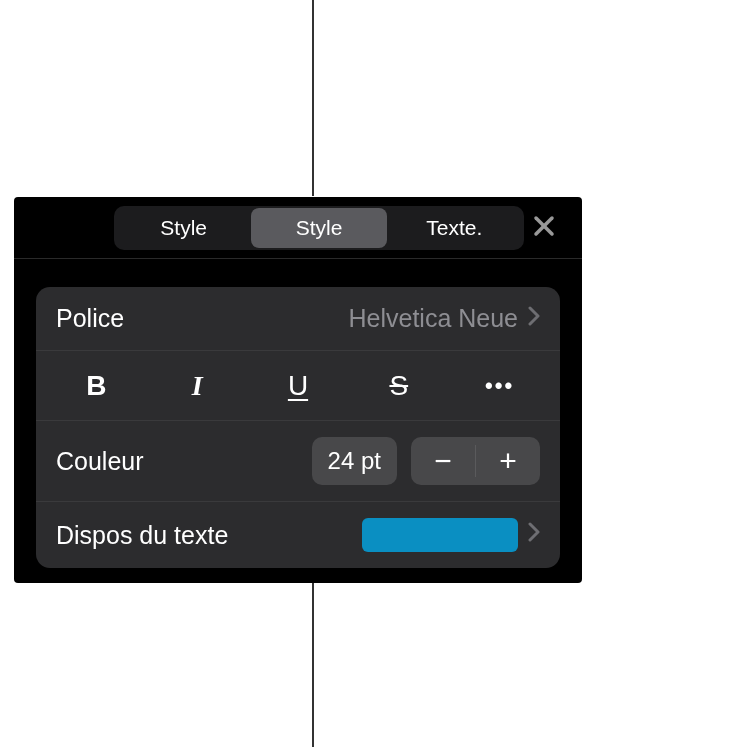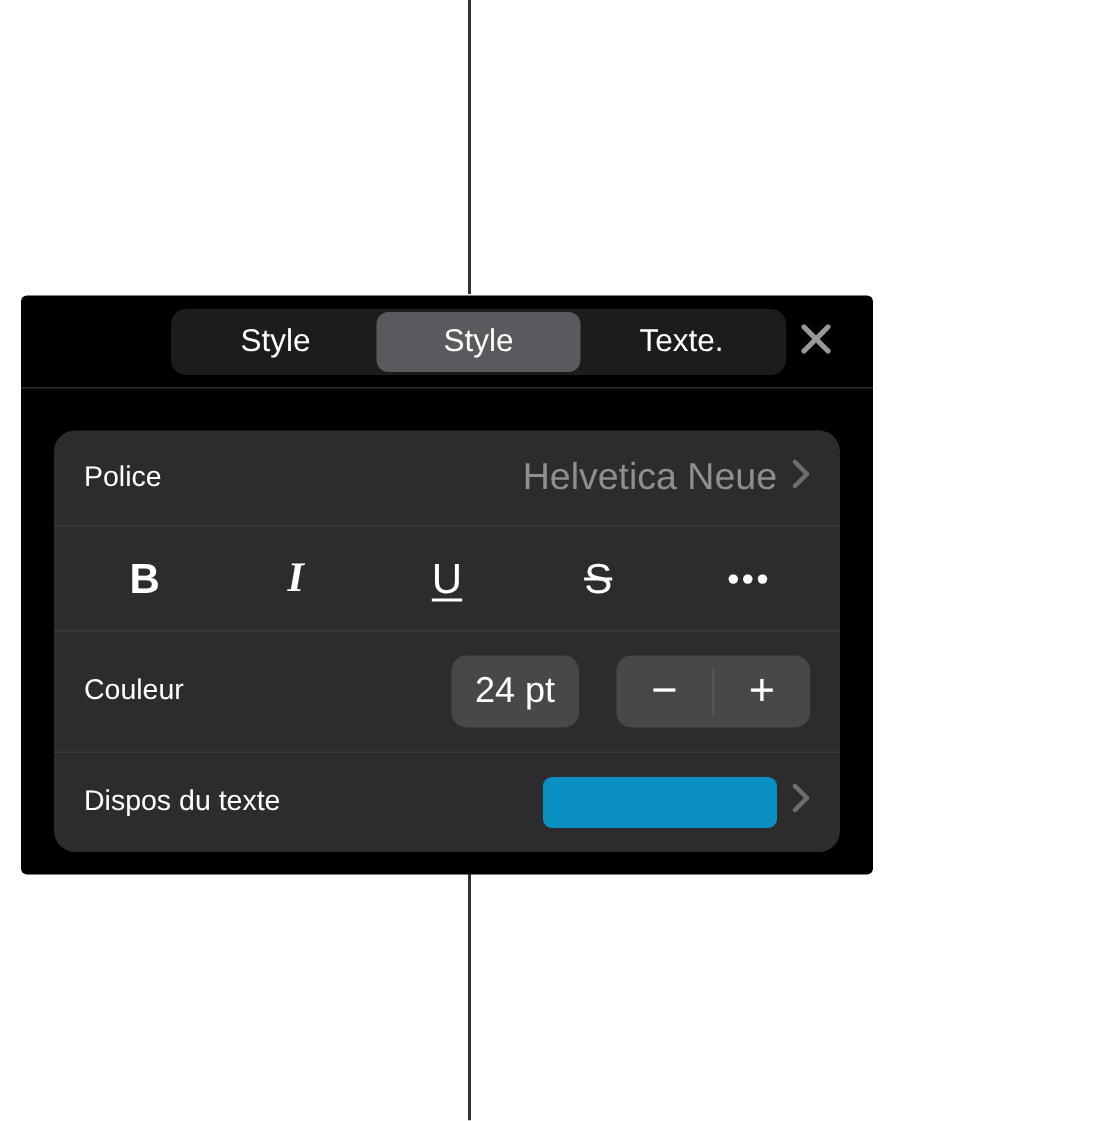--- a/index.html
+++ b/index.html
@@ -93,21 +93,21 @@
       justify-content: space-between;
       padding: 16px 20px;
       border-bottom: 1px solid #3a3a3c;
       min-height: 64px;
     }
     .row:last-child {
       border-bottom: none;
     }
     .row-label {
       color: #fff;
-      font-size: 19px;
+      font-size: 25px;
     }
     .row-value {
       display: flex;
       align-items: center;
       gap: 10px;
     }
     .value-text {
       color: #8e8e93;
       font-size: 25px;
     }
@@ -135,21 +135,21 @@
       height: 100%;
     }
     .bold-glyph { font-weight: 900; }
     .italic-glyph { font-style: italic; font-family: Georgia, serif; font-weight: 600; }
     .underline-glyph { text-decoration: underline; text-underline-offset: 4px; font-weight: 500; }
     .strike-glyph { text-decoration: line-through; font-weight: 500; }
     .more-dots { letter-spacing: 2px; font-weight: 900; font-size: 22px; }
     .size-controls {
       display: flex;
       align-items: center;
-      gap: 25px;
+      gap: 14px;
     }
     .size-value {
       background: #48484a;
       border-radius: 10px;
       padding: 10px 16px;
       color: #fff;
       font-size: 24px;
     }
     .stepper {
       display: flex;

